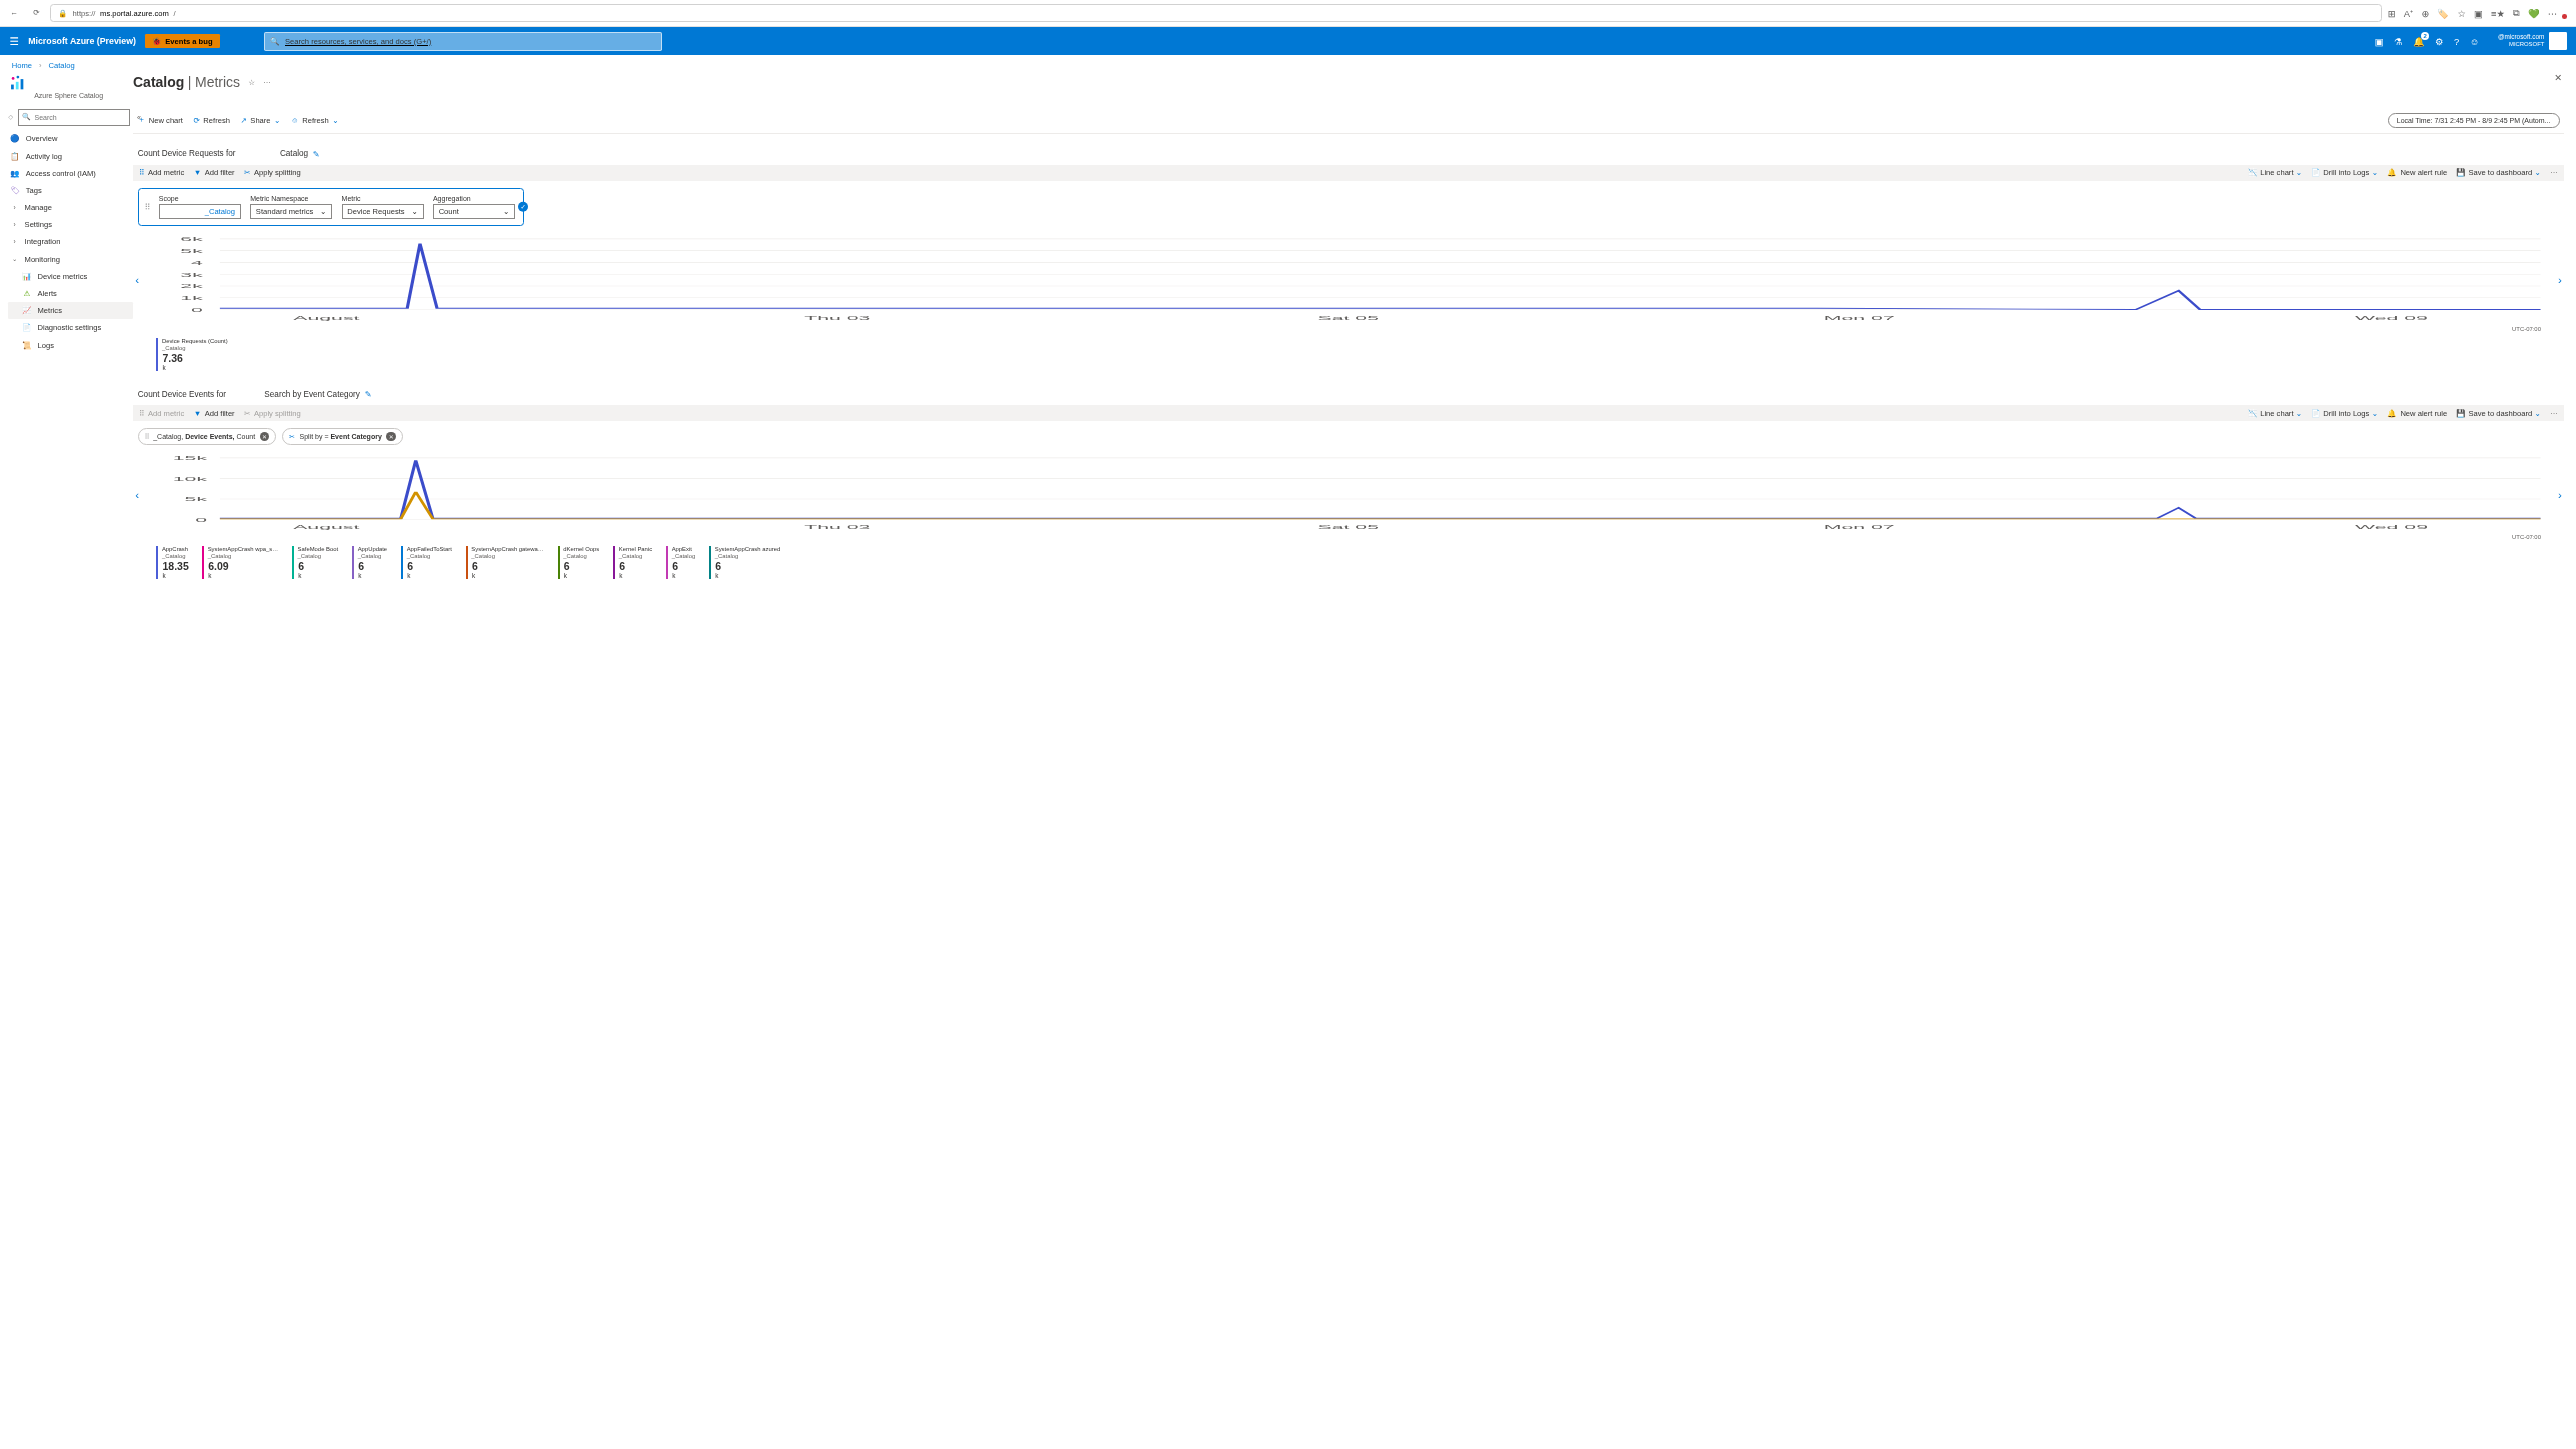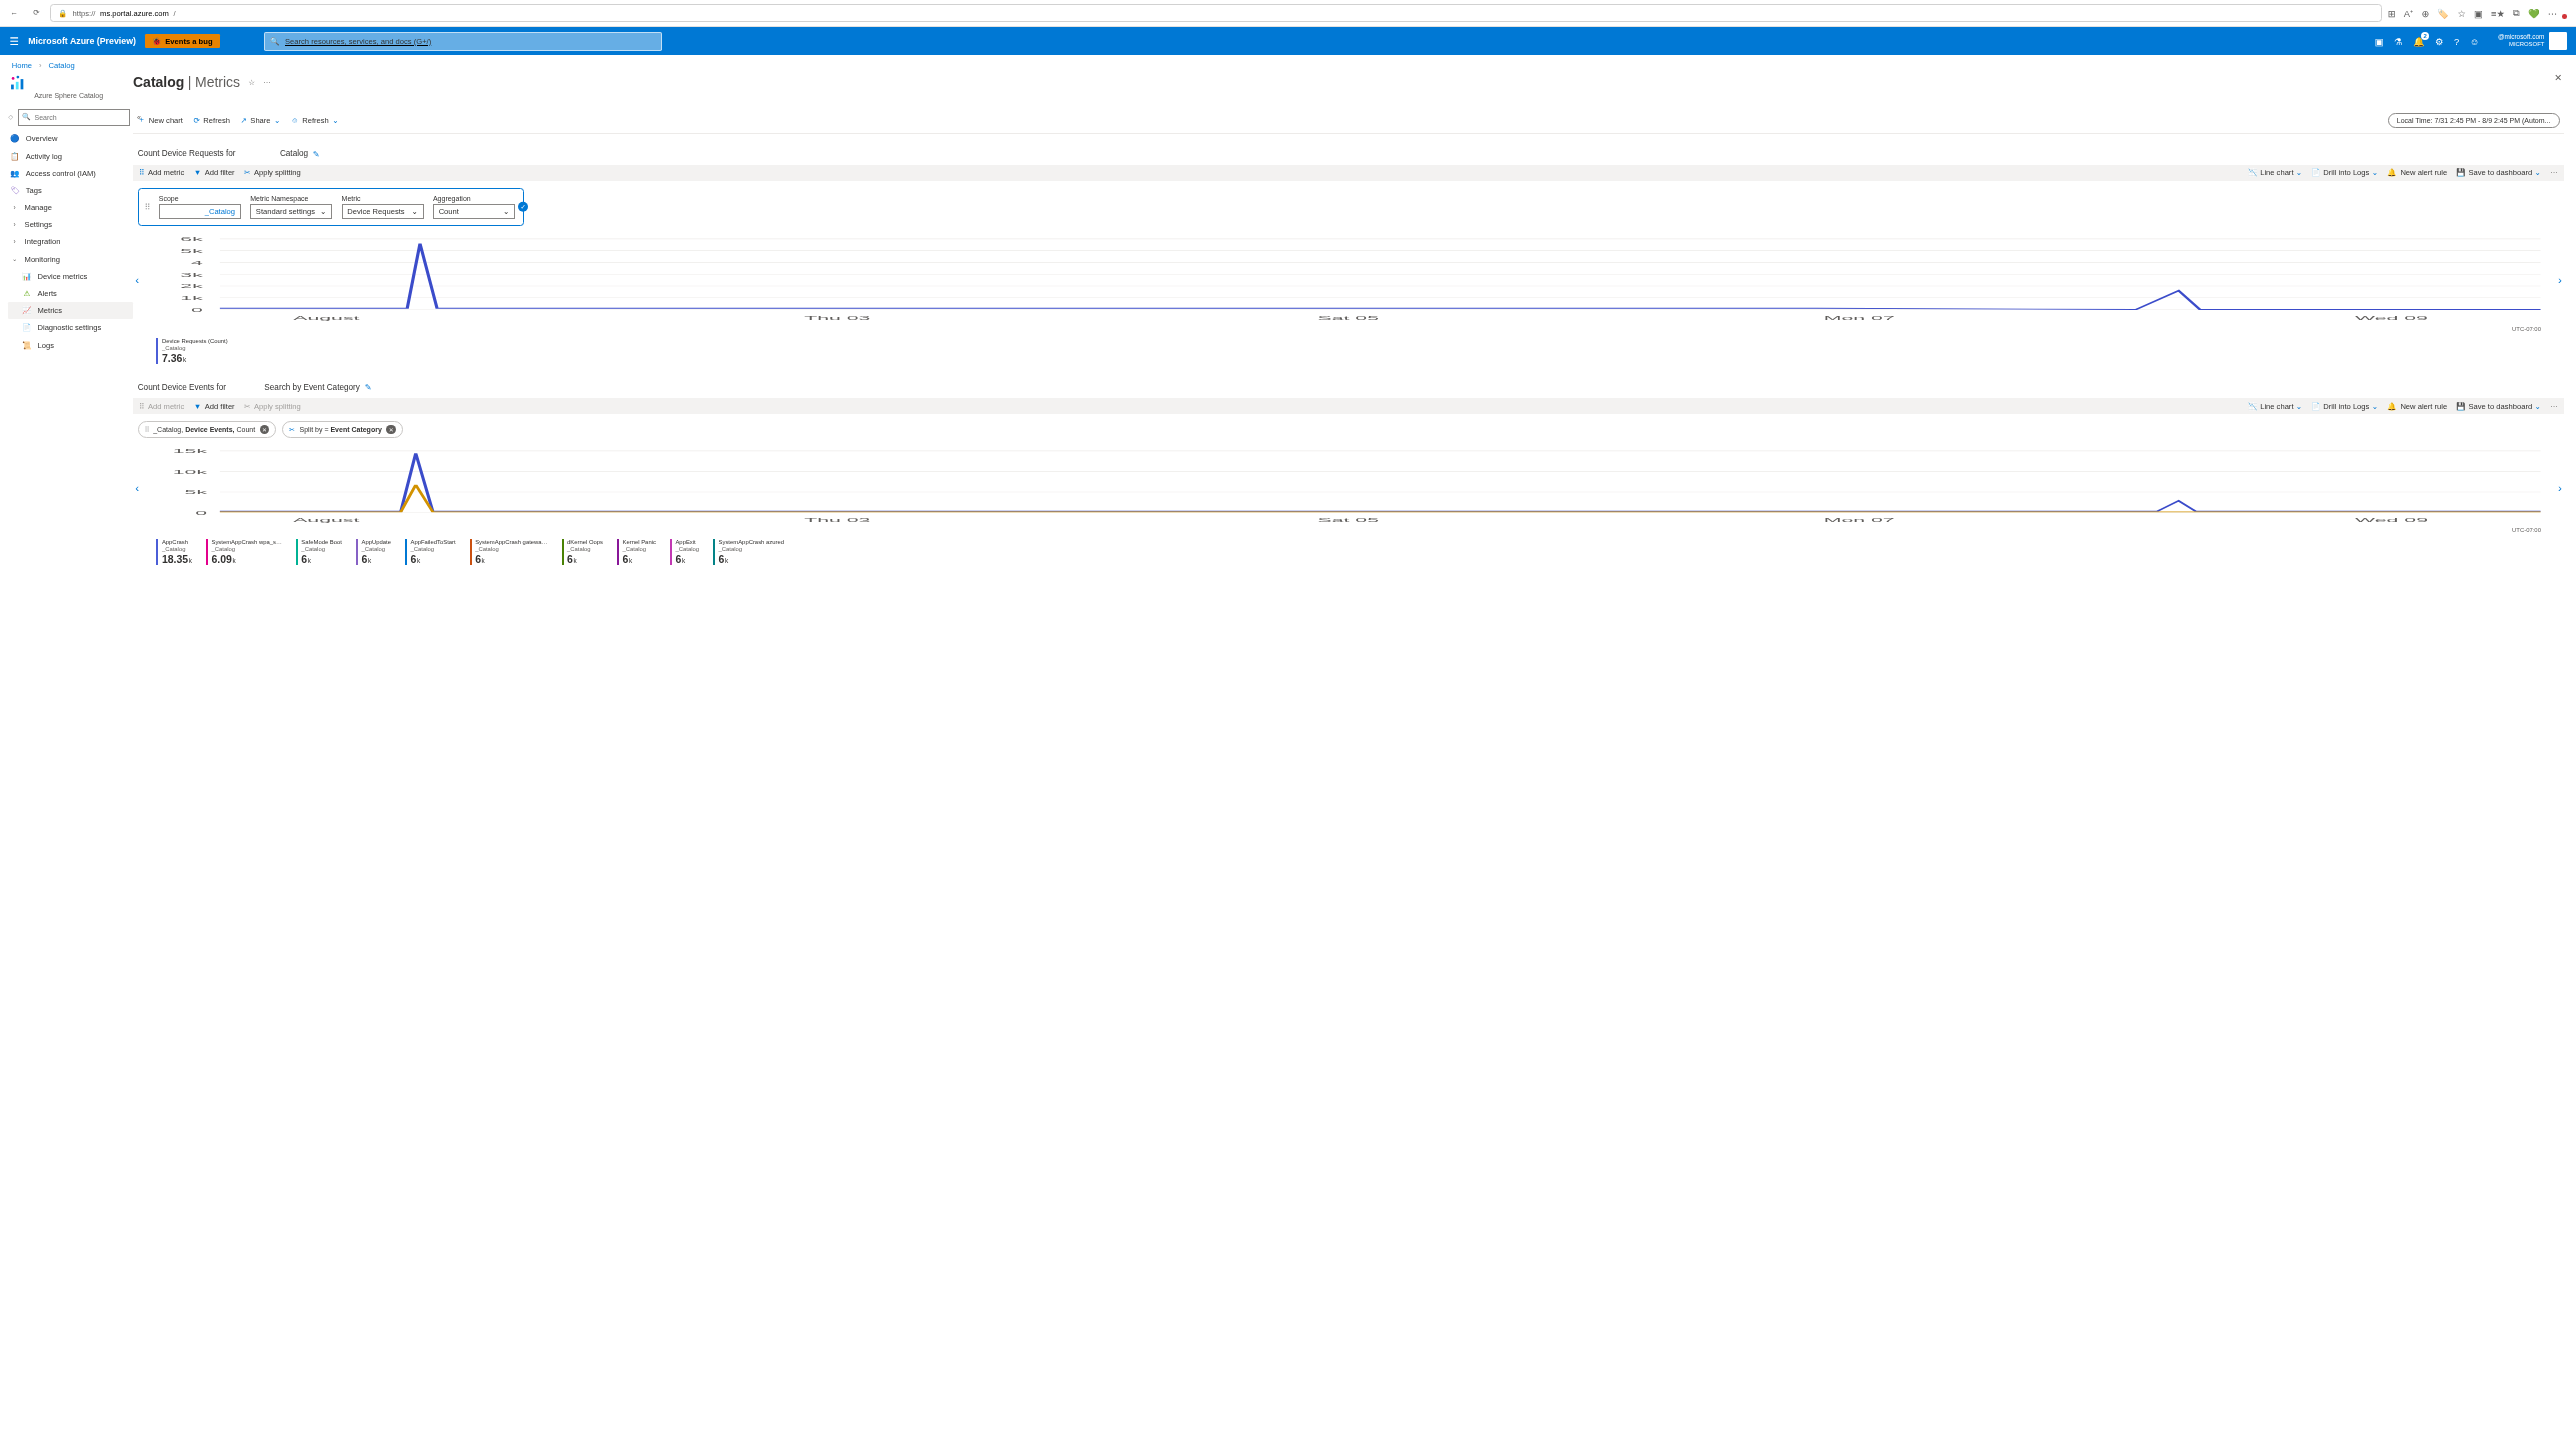--- a/index.html
+++ b/index.html
@@ -103,21 +103,21 @@
 .axis-text { font-size:10px; fill:#605e5c; }
 .chart-line { stroke:#3b4cca; stroke-width:1.5; fill:none; }
 .chart-line2 { stroke-width:1.5; fill:none; }
 
 
 .summary-row { display:flex; gap:14px; padding:3.5px 0 3.5px 23.4px; flex-wrap:wrap; }
 .summary-item { display:flex; gap:3.5px; border-left:2.3px solid; padding-left:3.5px; }
 .summary-item .txt { display:flex; flex-direction:column; }
 .summary-item .lbl { font-size:5.9px; line-height:1.2; }
 .summary-item .sub { font-size:5.9px; color:#605e5c; line-height:1.2; }
-.summary-item .val { font-size:10.5px; font-weight:600; display:flex; align-items:baseline; }
+.summary-item .val { font-size:10.5px; font-weight:600; display:flex; align-items:baseline;flex-direction:column; }
 .summary-item .val .unit { font-size:6.4px; font-weight:400; margin-left:0.6px; }
 
 .close-x { position:absolute; right:14px; cursor:pointer; color:#605e5c; font-size:9.4px; }
 .title-wrap-row { display:flex; position:relative; padding-right:23.4px; }
 </style>
 </head>
 <body>
 
 <div class="browser-bar">
   <div class="nav-btn">←</div>
@@ -344,21 +344,21 @@
         <span class="handle">⠿</span>
         <div class="field">
           <label>Scope</label>
           <div class="selbox" style="min-width:82px;">
                 <span style="color:#0078d4;text-align:right;flex:1;">_Catalog</span>
               </div>
         </div>
         <div class="field">
           <label>Metric Namespace</label>
           <div class="selbox">
-                <span>Standard settings</span>
+                <span>Standard metrics</span>
                 <span>⌄</span>
               </div>
         </div>
         <div class="field">
           <label>Metric</label>
           <div class="selbox">
                 <span>Device Requests</span>
                 <span>⌄</span>
               </div>
         </div>

